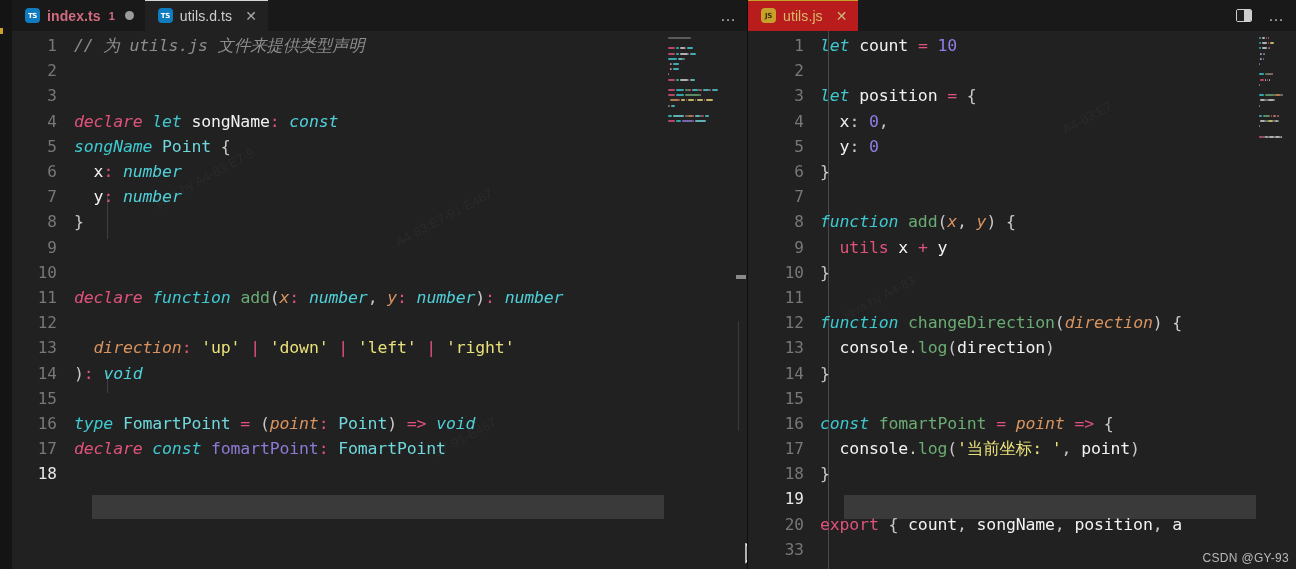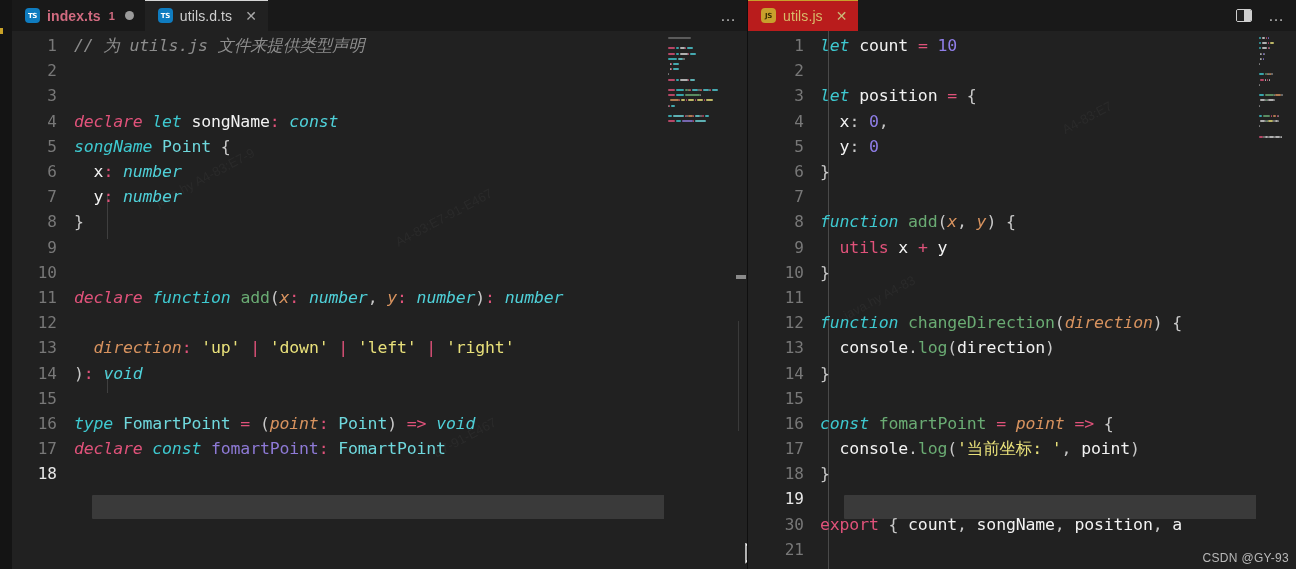--- a/index.html
+++ b/index.html
@@ -460,25 +460,25 @@
           </div>
           <div class="line">
             <div class="gutter">18</div>
             <div class="code"><span class="t-punc">}</span></div>
           </div>
           <div class="line">
             <div class="gutter cur">19</div>
             <div class="code"></div>
           </div>
           <div class="line">
-            <div class="gutter">30</div>
+            <div class="gutter">20</div>
             <div class="code"><span class="t-op">export</span><span class="t-punc"> { </span><span class="t-var">count</span><span class="t-punc">, </span><span class="t-var">songName</span><span class="t-punc">, </span><span class="t-var">position</span><span class="t-punc">, </span><span class="t-var">a</span></div>
           </div>
           <div class="line">
-            <div class="gutter">21</div>
+            <div class="gutter">33</div>
             <div class="code"></div>
           </div>
         </div>
 
       <div class="minimap mm-right" id="mm-right">
           <div class="mm-line" style="left: 3px; top: 6px; width: 1.86px; background: rgb(62, 201, 208); opacity: 0.78;"></div>
           <div class="mm-line" style="left: 5.86px; top: 6px; width: 3.1px; background: rgb(216, 216, 216); opacity: 0.78;"></div>
           <div class="mm-line" style="left: 9.96px; top: 6px; width: 1px; background: rgb(224, 82, 122); opacity: 0.78;"></div>
           <div class="mm-line" style="left: 11.96px; top: 6px; width: 1.24px; background: rgb(143, 126, 232); opacity: 0.78;"></div>
           <div class="mm-line" style="left: 3px; top: 11.2px; width: 1.86px; background: rgb(62, 201, 208); opacity: 0.78;"></div>

